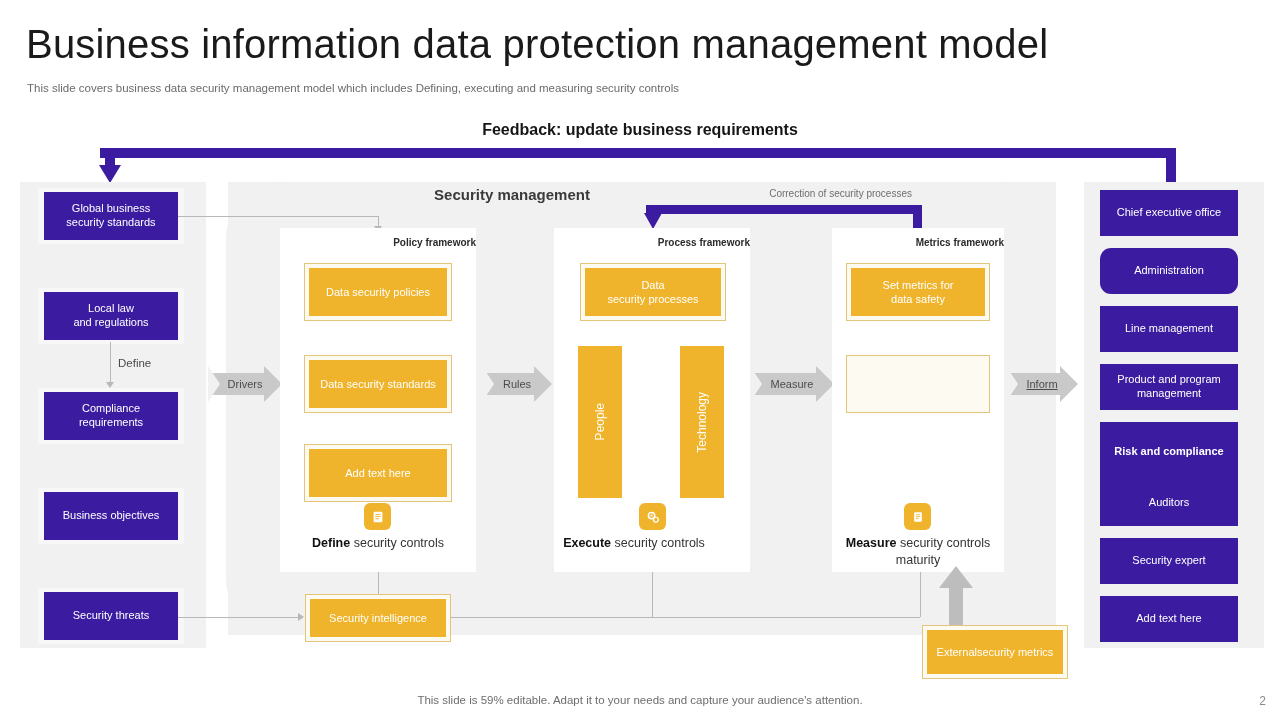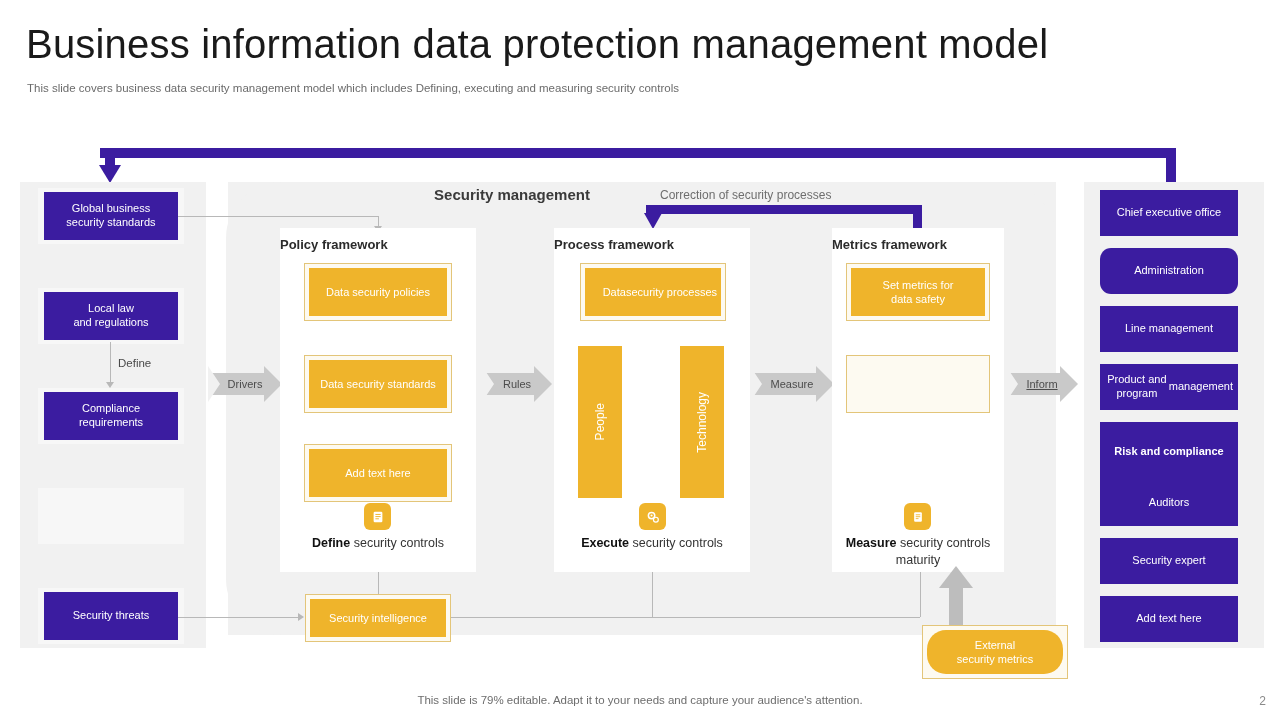--- a/index.html
+++ b/index.html
@@ -49,21 +49,21 @@
   .mid-white-b { position:absolute; left:206px; top:635px; width:878px; height:13px; background:#ffffff; }
 
   .sec-mgmt-title {
     position:absolute; left:400px; top:186px; width:224px;
     text-align:center; font-size:15px; font-weight:bold; color:#3a3a3a;
   }
 
   
   .corr-label {
     position:absolute; left:660px; top:188px; width:252px;
-    text-align:left; font-size:12px; color:#6e6e6e;
+    text-align:right; font-size:10px; color:#6e6e6e;
   }
   .corr-top   { position:absolute; left:646px; top:205px; width:276px; height:9px; background:#3B1CA0; }
   .corr-right { position:absolute; left:913px; top:205px; width:9px; height:24px; background:#3B1CA0; }
   .corr-left  { position:absolute; left:649px; top:205px; width:9px; height:12px; background:#3B1CA0; }
   .corr-arrow {
     position:absolute; left:644px; top:213px; width:0; height:0;
     border-left:9.5px solid transparent; border-right:9.5px solid transparent;
     border-top:16px solid #3B1CA0;
   }
 
@@ -71,21 +71,21 @@
   .pbox {
     position:absolute; background:#3B1CA0; color:#ffffff;
     display:flex; align-items:center; justify-content:center; text-align:center;
     font-size:11px; line-height:1.25; padding:2px 5px;
   }
   .pbox-wrap { position:absolute; background:#f7f7f7; }
 
   
   .fw-card { position:absolute; background:#ffffff; }
   .fw-title {
-    position:absolute; text-align:left; font-size:13px; font-weight:bold; color:#2b2b2b;
+    position:absolute; text-align:right; font-size:10px; font-weight:bold; color:#2b2b2b;
     width:100%;
   }
   .obox {
     position:absolute; background:#EFB42B; color:#ffffff;
     display:flex; align-items:center; justify-content:center; text-align:center;
     font-size:11px; line-height:1.3; padding:2px 4px;
   }
   .obox-frame { position:absolute; border:1px solid #E3C579; background:#fdfaf1; }
 
   .vbar {
@@ -164,20 +164,21 @@
   }
 </style>
 </head>
 <body>
 
 <div id="slide">
 
   <div class="title">Business information data protection management model</div>
   <div class="subtitle">This slide covers business data security management model which includes Defining, executing and measuring security controls</div>
 
+  <div class="feedback-label">Feedback: update business requirements</div>
   <div class="fb-top"></div>
   <div class="fb-right"></div>
   <div class="fb-left"></div>
   <div class="fb-arrow"></div>
 
   <div class="panel-left"></div>
   <div class="panel-mid"></div>
   <div class="mid-white-l"></div>
   <div class="mid-white-r"></div>
   <div class="mid-round"></div>
@@ -208,20 +209,23 @@
   <div class="tri-down" style="left:106px;top:382px;"></div>
   <div class="define-label">Define</div>
 
   <div class="pbox-wrap" style="left:38px;top:388px;width:146px;height:56px;"></div>
   <div class="pbox" style="left:44px;top:392px;width:134px;height:48px;flex-direction:column;">
     <span>Compliance</span>
     <span>requirements</span>
   </div>
 
   <div class="pbox-wrap" style="left:38px;top:488px;width:146px;height:56px;"></div>
+  <div class="pbox" style="left:44px;top:492px;width:134px;height:48px;">
+    <span>Business objectives</span>
+  </div>
 
   <div class="pbox-wrap" style="left:38px;top:588px;width:146px;height:56px;"></div>
   <div class="pbox" style="left:44px;top:592px;width:134px;height:48px;">
     <span>Security threats</span>
   </div>
 
   <div class="ln-h" style="left:178px;top:216px;width:200px;"></div>
   <div class="ln-v" style="left:378px;top:216px;height:12px;"></div>
   <div class="tri-down" style="left:374px;top:226px;"></div>
 
@@ -269,40 +273,40 @@
     <div class="body" style="width:52px;"></div>
     <div class="head" style="left:52px;"></div>
     <div class="notch"></div>
     <div class="txt">Rules</div>
   </div>
 
   <div class="fw-card" style="left:554px;top:228px;width:196px;height:344px;">
     <div class="fw-title" style="top:9px;">Process framework</div>
   </div>
   <div class="obox-frame" style="left:580px;top:263px;width:146px;height:58px;"></div>
-  <div class="obox" style="left:585px;top:268px;width:136px;height:48px;flex-direction:row;justify-content:flex-end;">
+  <div class="obox" style="left:585px;top:268px;width:136px;height:48px;flex-direction:column;">
     <span>Data</span>
     <span>security processes</span>
   </div>
 
   <div class="vbar" style="left:578px;top:346px;width:44px;height:152px;">
     <span>People</span>
   </div>
   <div class="vbar" style="left:680px;top:346px;width:44px;height:152px;">
     <span>Technology</span>
   </div>
 
   <div class="fw-icon" style="left:639px;top:503px;">
     <svg width="15" height="15" viewBox="0 0 16 16" aria-hidden="true">
       <circle cx="7" cy="7" r="3.4" fill="none" stroke="#ffffff" stroke-width="1.6"></circle>
       <circle cx="7" cy="7" r="1.1" fill="#ffffff"></circle>
       <circle cx="11.6" cy="11.4" r="2.6" fill="none" stroke="#ffffff" stroke-width="1.3"></circle>
     </svg>
   </div>
-  <div class="fw-cap" style="left:554px;top:535px;width:196px;">
+  <div class="fw-cap" style="left:536px;top:535px;width:196px;">
     <b>Execute</b><span> security controls</span>
   </div>
 
   <div class="chev" style="left:750px;top:366px;width:84px;">
     <div class="body" style="width:66px;"></div>
     <div class="head" style="left:66px;"></div>
     <div class="notch"></div>
     <div class="txt">Measure</div>
   </div>
 
@@ -338,21 +342,21 @@
 
   <div class="pbox" style="left:1100px;top:190px;width:138px;height:46px;">
     <span>Chief executive office</span>
   </div>
   <div class="pbox" style="left:1100px;top:248px;width:138px;height:46px;border-radius:11px;">
     <span>Administration</span>
   </div>
   <div class="pbox" style="left:1100px;top:306px;width:138px;height:46px;">
     <span>Line management</span>
   </div>
-  <div class="pbox" style="left:1100px;top:364px;width:138px;height:46px;flex-direction:row;">
+  <div class="pbox" style="left:1100px;top:364px;width:138px;height:46px;flex-direction:column;">
     <span>Product and program</span>
     <span>management</span>
   </div>
   <div class="pbox" style="left:1100px;top:422px;width:138px;height:60px;font-weight:bold;">
     <span>Risk and compliance</span>
   </div>
   <div class="pbox" style="left:1100px;top:480px;width:138px;height:46px;">
     <span>Auditors</span>
   </div>
   <div class="pbox" style="left:1100px;top:538px;width:138px;height:46px;">
@@ -369,21 +373,21 @@
   <div class="ln-v" style="left:378px;top:572px;height:22px;"></div>
 
   <div class="obox-frame" style="left:305px;top:594px;width:146px;height:48px;"></div>
   <div class="obox" style="left:310px;top:599px;width:136px;height:38px;">
     <span>Security intelligence</span>
   </div>
 
   <div class="up-shaft"></div>
   <div class="up-head"></div>
   <div class="obox-frame" style="left:922px;top:625px;width:146px;height:54px;"></div>
-  <div class="obox" style="left:927px;top:630px;width:136px;height:44px;flex-direction:column;border-radius:19px;">
+  <div class="obox" style="left:927px;top:630px;width:136px;height:44px;flex-direction:row;">
     <span>External</span>
     <span>security metrics</span>
   </div>
 
-  <div class="footer-note">This slide is 79% editable. Adapt it to your needs and capture your audience's attention.</div>
+  <div class="footer-note">This slide is 59% editable. Adapt it to your needs and capture your audience's attention.</div>
   <div class="page-num">2</div>
 
 </div>
 
 </body></html>

